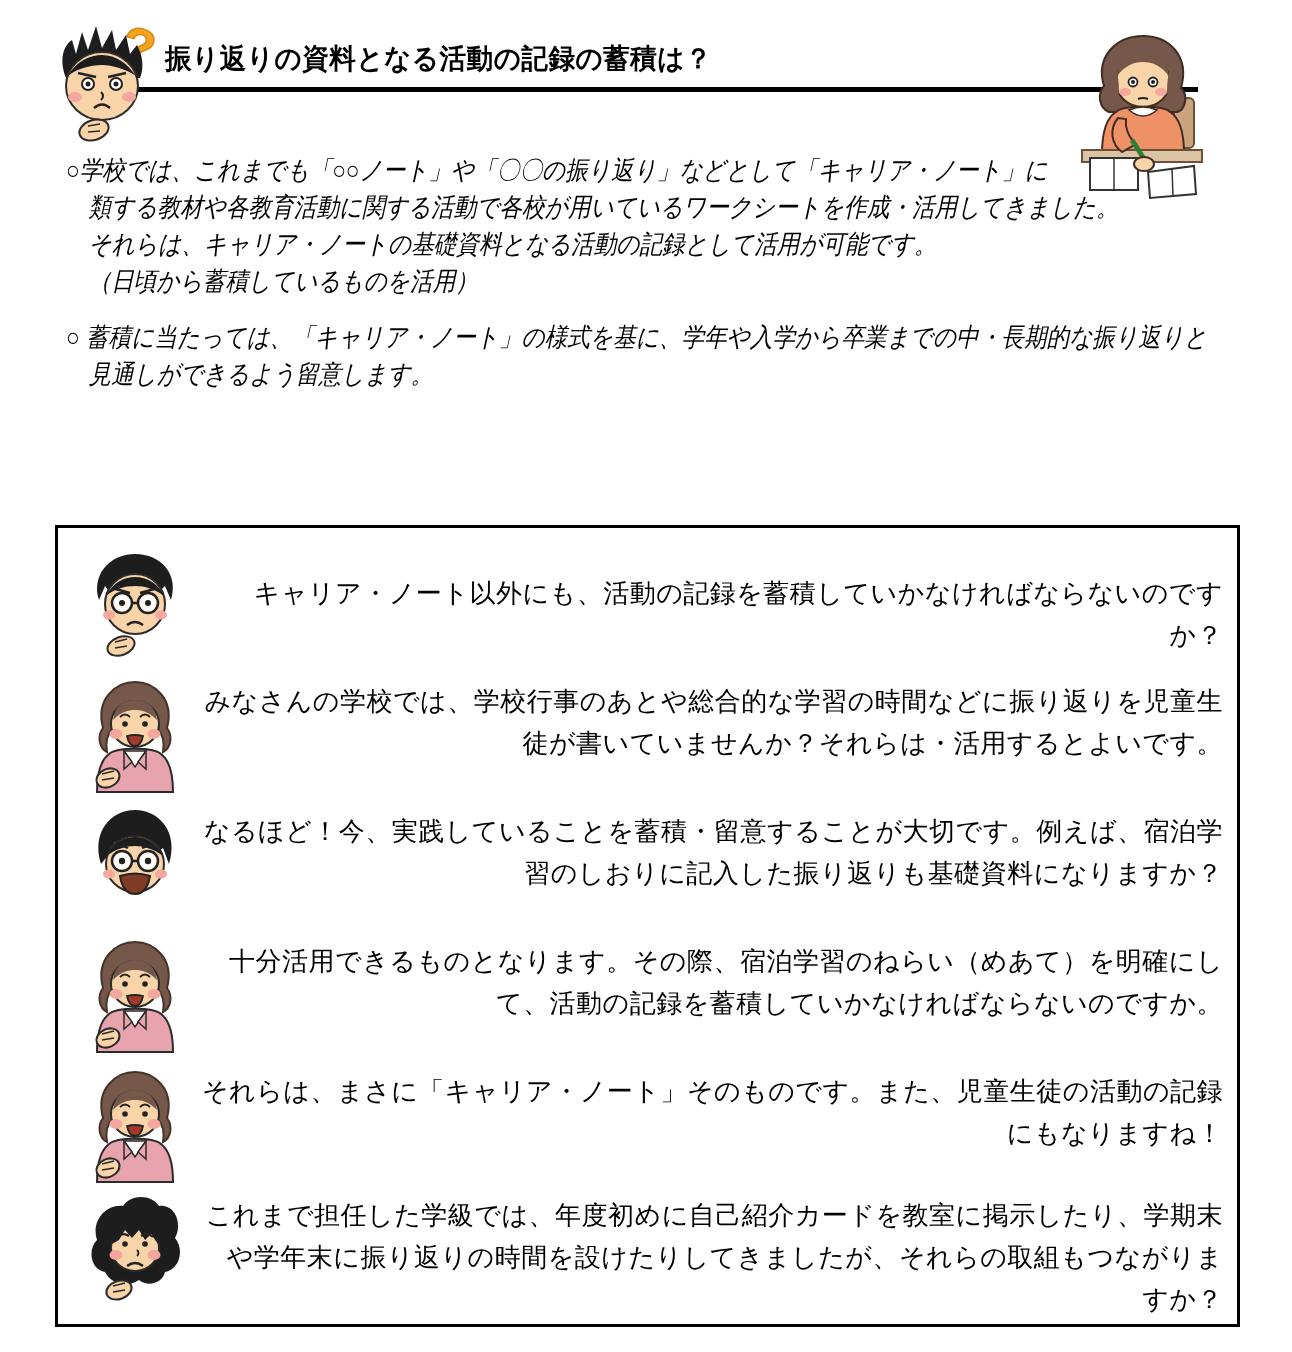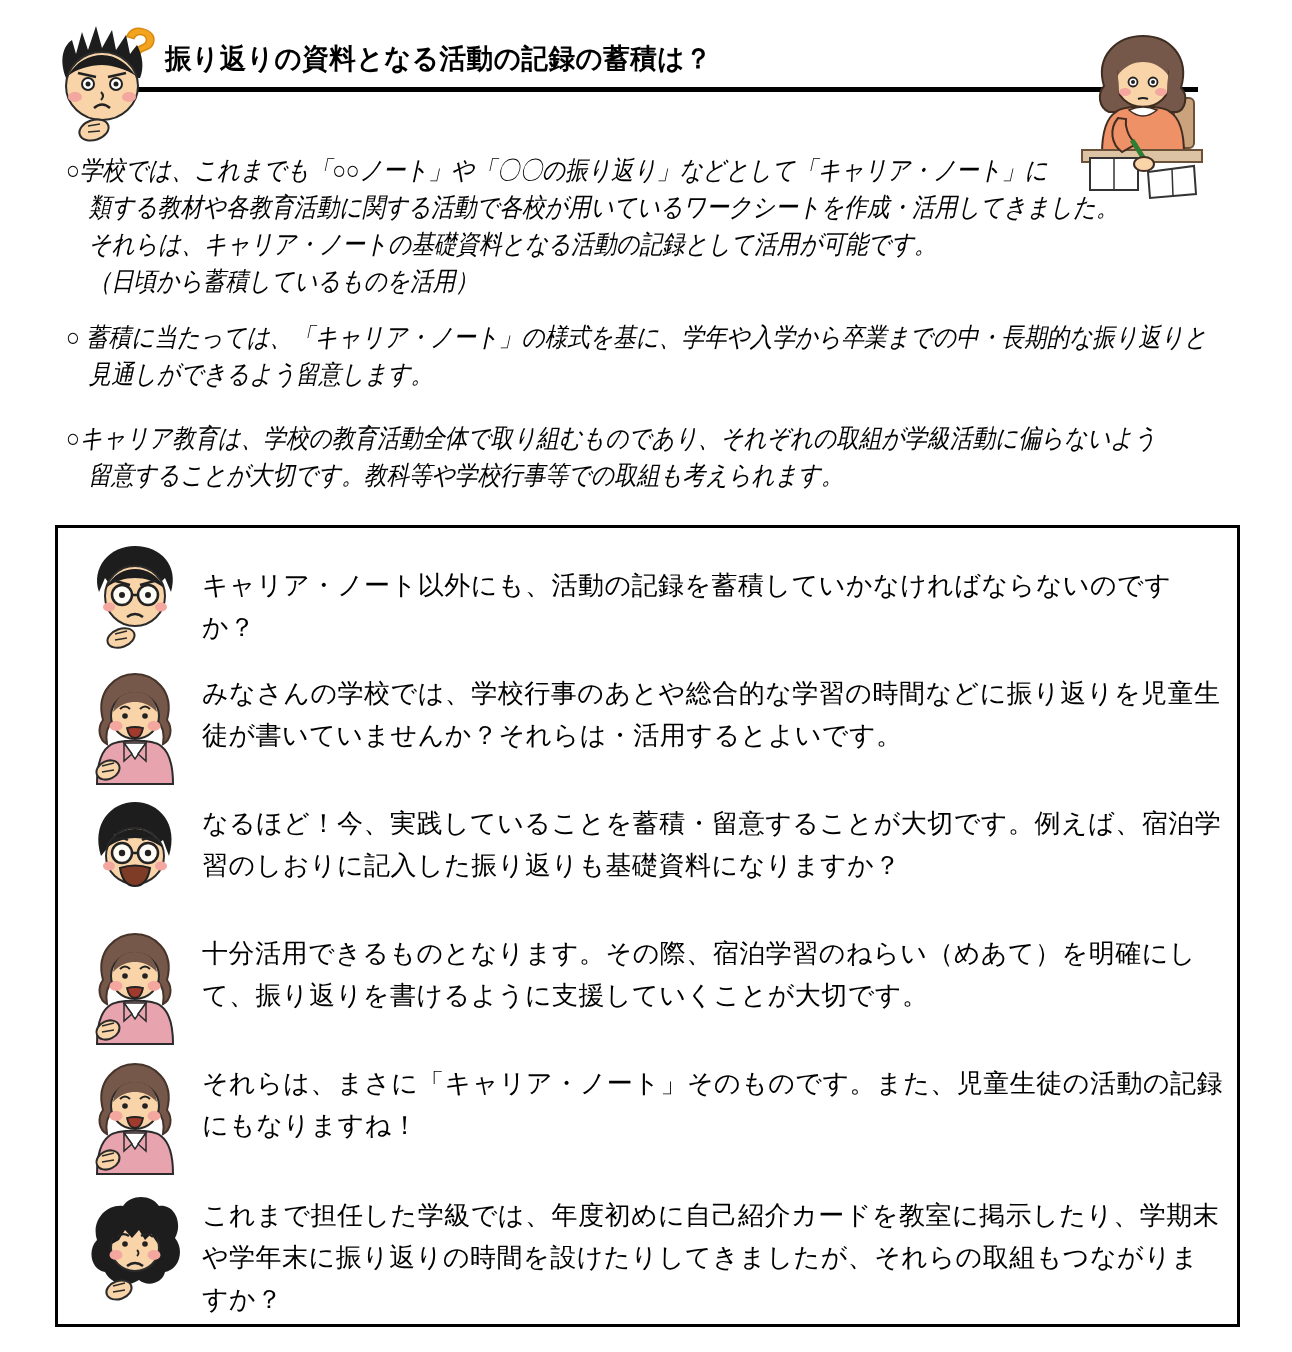--- a/index.html
+++ b/index.html
@@ -26,22 +26,22 @@
   .para:nth-child(2){margin-bottom:27px;}
   .pline{
     font-size:26px;line-height:37px;white-space:pre;
     transform:scaleX(0.87);transform-origin:left top;
   }
 
   
   .dialogue-box{
     position:absolute;left:55px;top:525px;width:1185px;height:802px;
     border:3px solid #000;box-sizing:border-box;
-    padding:10px 14px 0 22px;
-    display:flex;flex-direction:column;
+    padding:18px 14px 0 22px;
+    display:flex;flex-direction:column;text-align:right;
   }
   .entry{display:flex;align-items:flex-start;}
   .entry-1{min-height:128px;}
   .entry-2,.entry-3,.entry-4{min-height:130px;}
   .entry-5{min-height:136px;}
   .entry-6{flex:1;}
   .avatar{flex:0 0 110px;width:110px;display:flex;justify-content:center;align-items:flex-start;}
   .speech{
     margin:0;padding:6px 0 0 12px;
     font-size:26px;line-height:42px;letter-spacing:0.5px;
@@ -112,24 +112,20 @@
     <section class="para">
       <div class="pline">○学校では、これまでも「○○ノート」や「〇〇の振り返り」などとして「キャリア・ノート」に</div>
       <div class="pline">　類する教材や各教育活動に関する活動で各校が用いているワークシートを作成・活用してきました。</div>
       <div class="pline">　それらは、キャリア・ノートの基礎資料となる活動の記録として活用が可能です。</div>
       <div class="pline">　（日頃から蓄積しているものを活用）</div>
     </section>
     <section class="para">
       <div class="pline">○ 蓄積に当たっては、「キャリア・ノート」の様式を基に、学年や入学から卒業までの中・長期的な振り返りと</div>
       <div class="pline">　見通しができるよう留意します。</div>
     </section>
-    <section class="para">
-      <div class="pline">○キャリア教育は、学校の教育活動全体で取り組むものであり、それぞれの取組が学級活動に偏らないよう</div>
-      <div class="pline">　留意することが大切です。教科等や学校行事等での取組も考えられます。</div>
-    </section>
   </main>
 
   <section class="dialogue-box">
 
     <div class="entry entry-1">
       <span class="avatar">
         <svg width="104" height="118" viewBox="0 0 104 118">
           <path d="M16,54 C8,30 26,8 52,8 C78,8 96,28 88,54 L82,40 L74,48 L66,34 L58,44 L50,32 L42,44 L34,34 L28,48 L22,40 Z" fill="#1d1d1d"></path>
           <ellipse cx="52" cy="58" rx="30" ry="30" fill="#f8d4a8" stroke="#2b2b2b" stroke-width="2"></ellipse>
           <path d="M23,50 C30,36 42,31 52,31 C64,31 76,38 81,50 C72,43 62,40 52,40 C42,40 31,43 23,50 Z" fill="#1d1d1d"></path>
@@ -209,21 +205,21 @@
           <ellipse cx="71" cy="60" rx="6.5" ry="5" fill="#f3a79f"></ellipse>
           <path d="M44,62 Q52,60 60,62 Q58,72 52,72 Q46,72 44,62 Z" fill="#a03a2c" stroke="#222" stroke-width="1.8"></path>
           <path d="M26,80 C34,73 70,73 78,80 C86,86 90,100 90,118 L14,118 C14,100 18,86 26,80 Z" fill="#e8a4ae" stroke="#2b2b2b" stroke-width="2"></path>
           <path d="M41,77 L52,93 L63,77 Z" fill="#fff" stroke="#2b2b2b" stroke-width="1.5"></path>
           <path d="M41,77 L49,88 L41,95 Z" fill="#e8a4ae" stroke="#2b2b2b" stroke-width="1.5"></path>
           <path d="M63,77 L55,88 L63,95 Z" fill="#e8a4ae" stroke="#2b2b2b" stroke-width="1.5"></path>
           <ellipse cx="25" cy="104" rx="12" ry="9" fill="#f8d4a8" stroke="#2b2b2b" stroke-width="2" transform="rotate(-25 25 104)"></ellipse>
           <path d="M19,100 l12,-3 M19,106 l12,-2" stroke="#2b2b2b" stroke-width="1.5" fill="none"></path>
         </svg>
       </span>
-      <p class="speech">十分活用できるものとなります。その際、宿泊学習のねらい（めあて）を明確にして、振り返りを書けるように支援していくことが大切です。</p>
+      <p class="speech">十分活用できるものとなります。その際、宿泊学習のねらい（めあて）を明確にして、活動の記録を蓄積していかなければならないのですか。</p>
     </div>
 
     <div class="entry entry-6">
       <span class="avatar">
         <svg width="104" height="120" viewBox="0 0 104 120">
           <path d="M20,54 C12,24 34,8 52,8 C70,8 92,24 84,54 C90,62 88,74 80,78 C82,66 78,58 74,54 L30,54 C26,58 22,66 24,78 C16,74 14,62 20,54 Z" fill="#755849" stroke="#46332a" stroke-width="2"></path>
           <ellipse cx="52" cy="50" rx="24" ry="23" fill="#f8d4a8" stroke="#2b2b2b" stroke-width="2"></ellipse>
           <path d="M30,46 C32,32 40,26 52,26 C64,26 72,32 74,46 C66,38 59,36 52,36 C45,36 38,38 30,46 Z" fill="#755849"></path>
           <path d="M37,43 Q42,38 47,43" stroke="#222" stroke-width="2" fill="none"></path>
           <path d="M57,43 Q62,38 67,43" stroke="#222" stroke-width="2" fill="none"></path>

